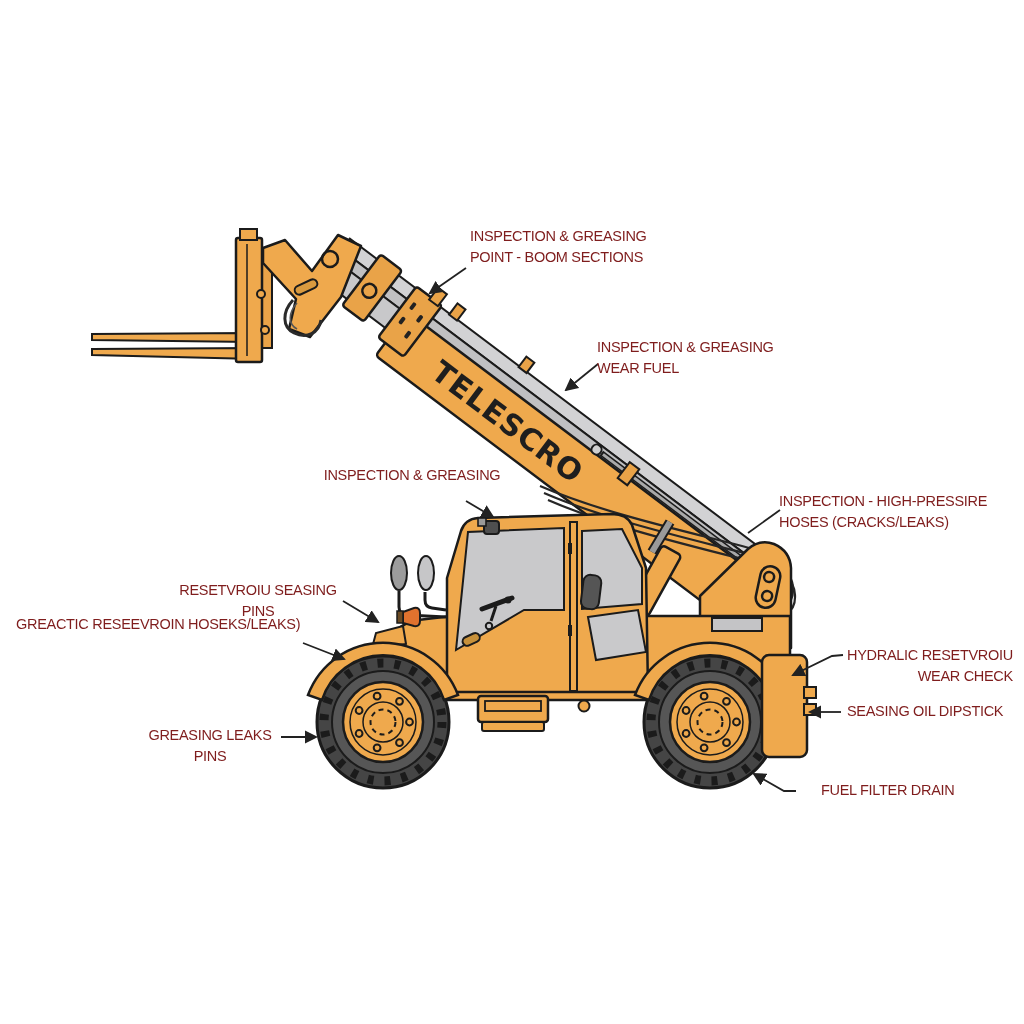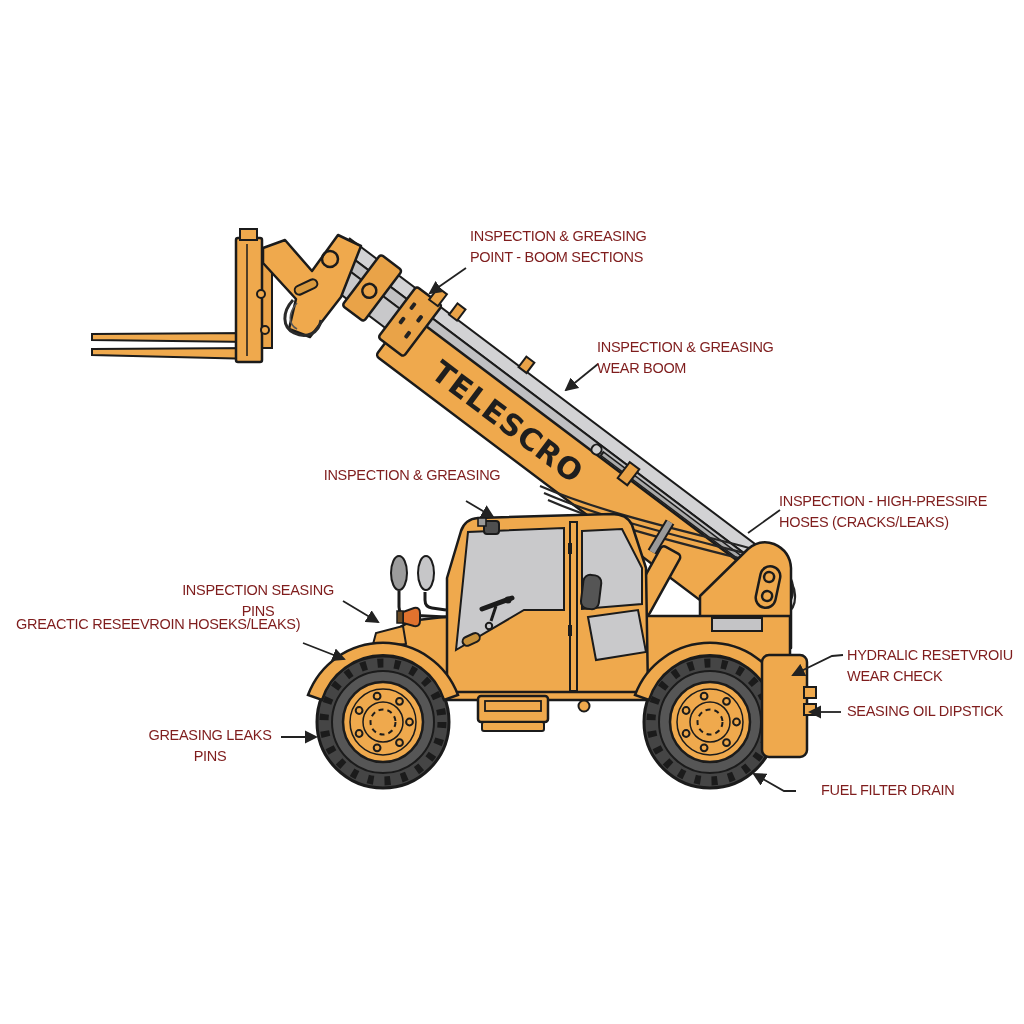--- a/index.html
+++ b/index.html
@@ -195,47 +195,47 @@
   </g>
 </svg>
 
   <div class="label" style="left:470px;top:226px;">
     <span class="ln">INSPECTION &amp; GREASING</span>
     <span class="ln">POINT - BOOM SECTIONS</span>
   </div>
 
   <div class="label" style="left:597px;top:337px;">
     <span class="ln">INSPECTION &amp; GREASING</span>
-    <span class="ln">WEAR BOOM</span>
+    <span class="ln">WEAR FUEL</span>
   </div>
 
   <div class="label center" style="left:312px;top:465px;width:200px;">
     <span class="ln">INSPECTION &amp; GREASING</span>
   </div>
 
   <div class="label center" style="left:168px;top:580px;width:180px;">
-    <span class="ln">INSPECTION SEASING</span>
+    <span class="ln">RESETVROIU SEASING</span>
     <span class="ln">PINS</span>
   </div>
 
   <div class="label" style="left:16px;top:614px;">
     <span class="ln">GREACTIC RESEEVROIN HOSEKS/LEAKS)</span>
   </div>
 
   <div class="label center" style="left:140px;top:725px;width:140px;">
     <span class="ln">GREASING LEAKS</span>
     <span class="ln">PINS</span>
   </div>
 
   <div class="label" style="left:779px;top:491px;">
     <span class="ln">INSPECTION - HIGH-PRESSIRE</span>
     <span class="ln">HOSES (CRACKS/LEAKS)</span>
   </div>
 
-  <div class="label" style="left:847px;top:645px;">
+  <div class="label" style="left:847px;top:645px;text-align:right;">
     <span class="ln">HYDRALIC RESETVROIU</span>
     <span class="ln">WEAR CHECK</span>
   </div>
 
   <div class="label" style="left:847px;top:701px;">
     <span class="ln">SEASING OIL DIPSTICK</span>
   </div>
 
   <div class="label" style="left:801px;top:780px;margin-left:20px;">
     <span class="ln">FUEL FILTER DRAIN</span>

